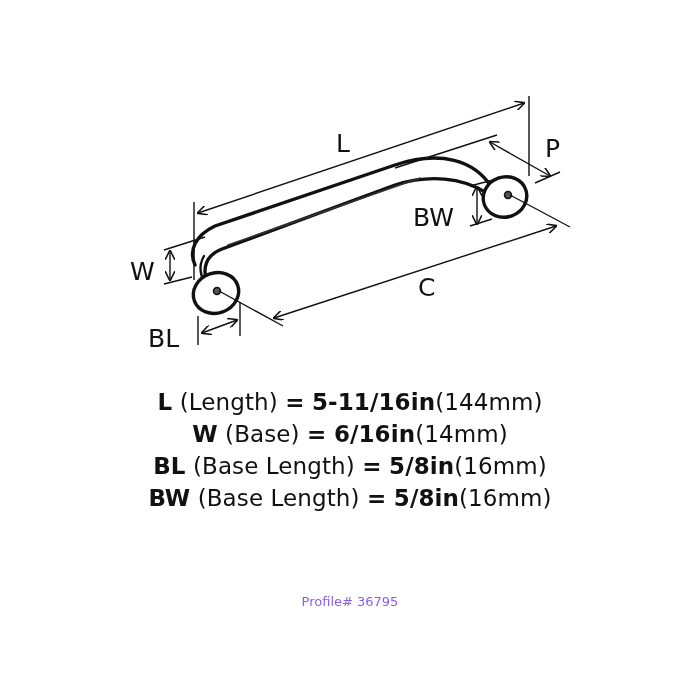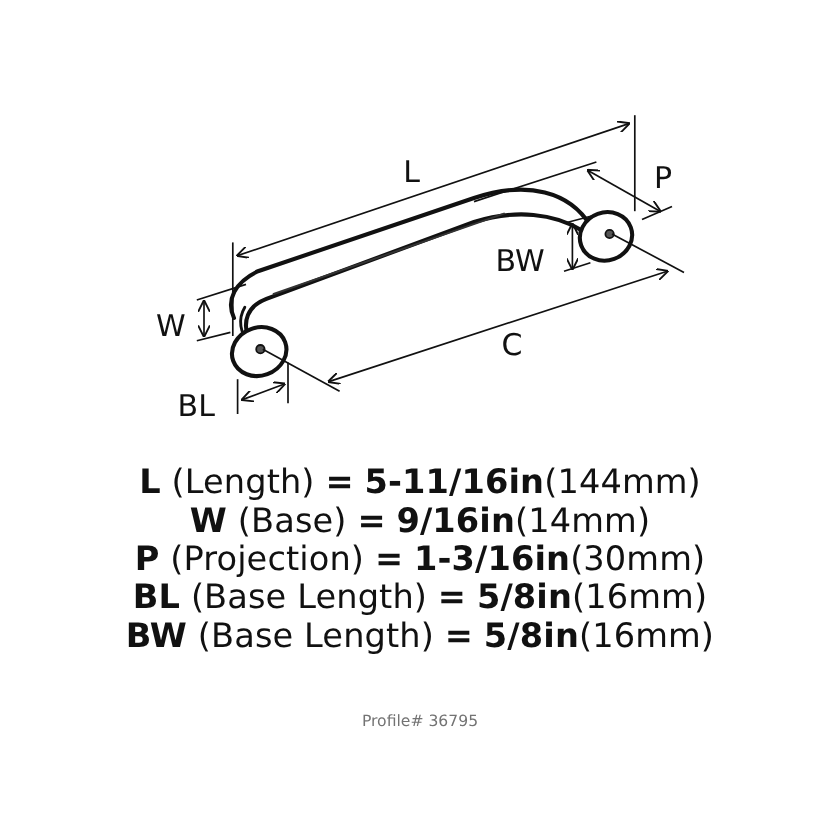--- a/index.html
+++ b/index.html
@@ -28,39 +28,39 @@
       fill: #111111;
     }
     #specs {
       position: absolute;
       left: 0;
       top: 386px;
       width: 700px;
       text-align: center;
     }
     .spec-row {
-      font-size: 28px;
+      font-size: 23px;
       line-height: 32px;
       height: 32px;
       white-space: nowrap;
       letter-spacing: 0.1px;
     }
     .spec-code { font-weight: bold; }
     .spec-name { font-weight: normal; }
     .spec-eq { font-weight: bold; }
     .spec-in { font-weight: bold; }
     .spec-mm { font-weight: normal; }
     #profile {
       position: absolute;
       left: 0;
       top: 594px;
       width: 700px;
       text-align: center;
       font-size: 13px;
-      color: #737373;
+      color: #8b5cf6;
     }
   </style>
 </head>
 <body>
 
 <svg id="diagram" viewBox="0 0 700 370" xmlns="http://www.w3.org/2000/svg">
   <defs>
     <marker id="arr" viewBox="0 0 10 10" refX="9" refY="5" markerWidth="7" markerHeight="7" orient="auto-start-reverse">
       <path d="M0,0 L10,5 L0,10" fill="none" stroke="#111" stroke-width="1.6"></path>
     </marker>
@@ -132,27 +132,21 @@
   <div class="spec-row">
     <span class="spec-code">L</span>
     <span class="spec-name">(Length)</span>
     <span class="spec-eq">=</span>
     <span class="spec-in">5-11/16in</span><span class="spec-mm">(144mm)</span>
   </div>
   <div class="spec-row">
     <span class="spec-code">W</span>
     <span class="spec-name">(Base)</span>
     <span class="spec-eq">=</span>
-    <span class="spec-in">9/16in</span><span class="spec-mm">(14mm)</span>
-  </div>
-  <div class="spec-row">
-    <span class="spec-code">P</span>
-    <span class="spec-name">(Projection)</span>
-    <span class="spec-eq">=</span>
-    <span class="spec-in">1-3/16in</span><span class="spec-mm">(30mm)</span>
+    <span class="spec-in">6/16in</span><span class="spec-mm">(14mm)</span>
   </div>
   <div class="spec-row">
     <span class="spec-code">BL</span>
     <span class="spec-name">(Base Length)</span>
     <span class="spec-eq">=</span>
     <span class="spec-in">5/8in</span><span class="spec-mm">(16mm)</span>
   </div>
   <div class="spec-row">
     <span class="spec-code">BW</span>
     <span class="spec-name">(Base Length)</span>

